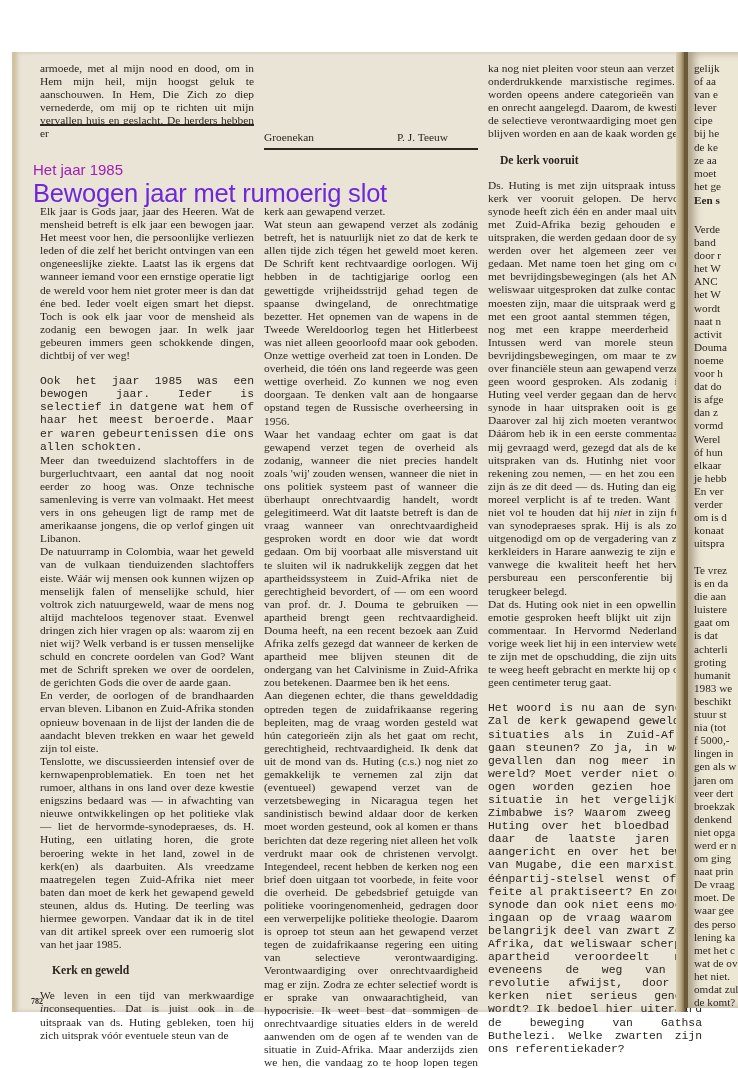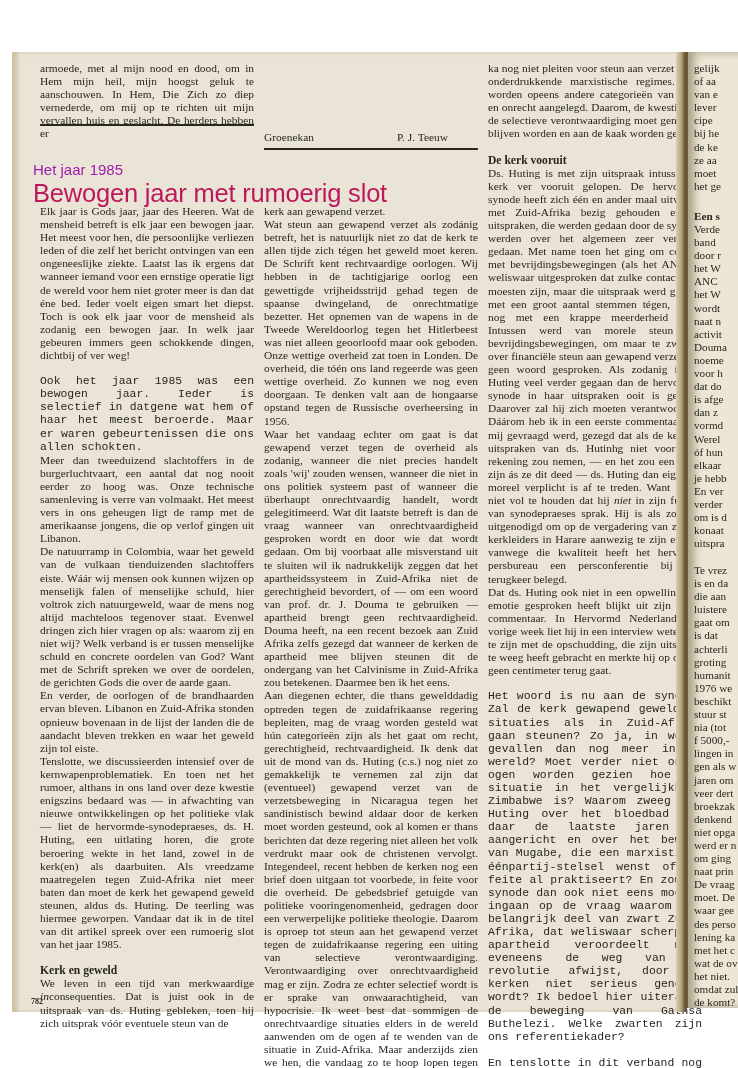--- a/index.html
+++ b/index.html
@@ -31,35 +31,35 @@
   }
   .col {
     position: absolute;
     font-size: 11.4px; line-height: 13.1px;
     text-align: justify;
     hyphens: manual;
   }
   .col p { margin: 0; text-indent: 0; }
   .col p.gap { margin-top: 13px; font-family: Liberation Mono, monospace; }
   .col h3 {
-    margin: 0; font-size: 11.6px; font-weight: bold; line-height: 13.1px;
+    margin: 12px; font-size: 11.6px; font-weight: bold; line-height: 13.1px;
     font-family: "Liberation Serif", serif;
   }
   .col h3.gap { margin-top: 13px; }
   .topblock { top: 10px; }
   .rule {
     position: absolute; height: 2px; background: #2b2620;
   }
   .kicker {
     position: absolute; left: 18px; top: 109px;
     font-family: "Liberation Sans", sans-serif; font-size: 15px; color: #a21caf;
   }
   .headline {
     position: absolute; left: 18px; top: 127px;
-    font-family: "Liberation Sans", sans-serif; font-size: 25.5px; color: #be185d;
+    font-family: "Liberation Sans", sans-serif; font-size: 25.5px; color: #6d28d9;
     letter-spacing: -0.2px; white-space: nowrap;
   }
   .sig {
     position: absolute; top: 79px; font-size: 11.4px;
   }
   .pagenum {
     position: absolute; left: 16px; top: 945px; font-size: 8px; font-weight: bold;
   }
   .frag { position: absolute; left: 6px; font-size: 11.2px; line-height: 13.1px; white-space: nowrap; }
   .frag div { height: 13.1px; }
@@ -119,21 +119,21 @@
       <div>of aa</div>
       <div>van e</div>
       <div>lever</div>
       <div>cipe</div>
       <div>bij he</div>
       <div>de ke</div>
       <div>ze aa</div>
       <div>moet</div>
       <div>het ge</div>
     </div>
-  <div class="frag b" style="top:158px; font-weight:bold;text-align:right;">Een s</div>
+  <div class="frag b" style="top:142px; font-weight:bold;text-align:right;">Een s</div>
   <div class="frag" style="top:171px;" id="frag2">
       <div>Verde</div>
       <div>band</div>
       <div>door r</div>
       <div>het W</div>
       <div>ANC</div>
       <div>het W</div>
       <div>wordt</div>
       <div>naat n</div>
       <div>activit</div>
@@ -157,21 +157,21 @@
   <div class="frag" style="top:512px;" id="frag3">
       <div>Te vrez</div>
       <div>is en da</div>
       <div>die aan</div>
       <div>luistere</div>
       <div>gaat om</div>
       <div>is dat</div>
       <div>achterli</div>
       <div>groting</div>
       <div>humanit</div>
-      <div>1976 we</div>
+      <div>1983 we</div>
       <div>beschikt</div>
       <div>stuur st</div>
       <div>nia (tot</div>
       <div>f 5000,-</div>
       <div>lingen in</div>
       <div>gen als w</div>
       <div>jaren om</div>
       <div>veer dert</div>
       <div>broekzak</div>
       <div>denkend</div>

